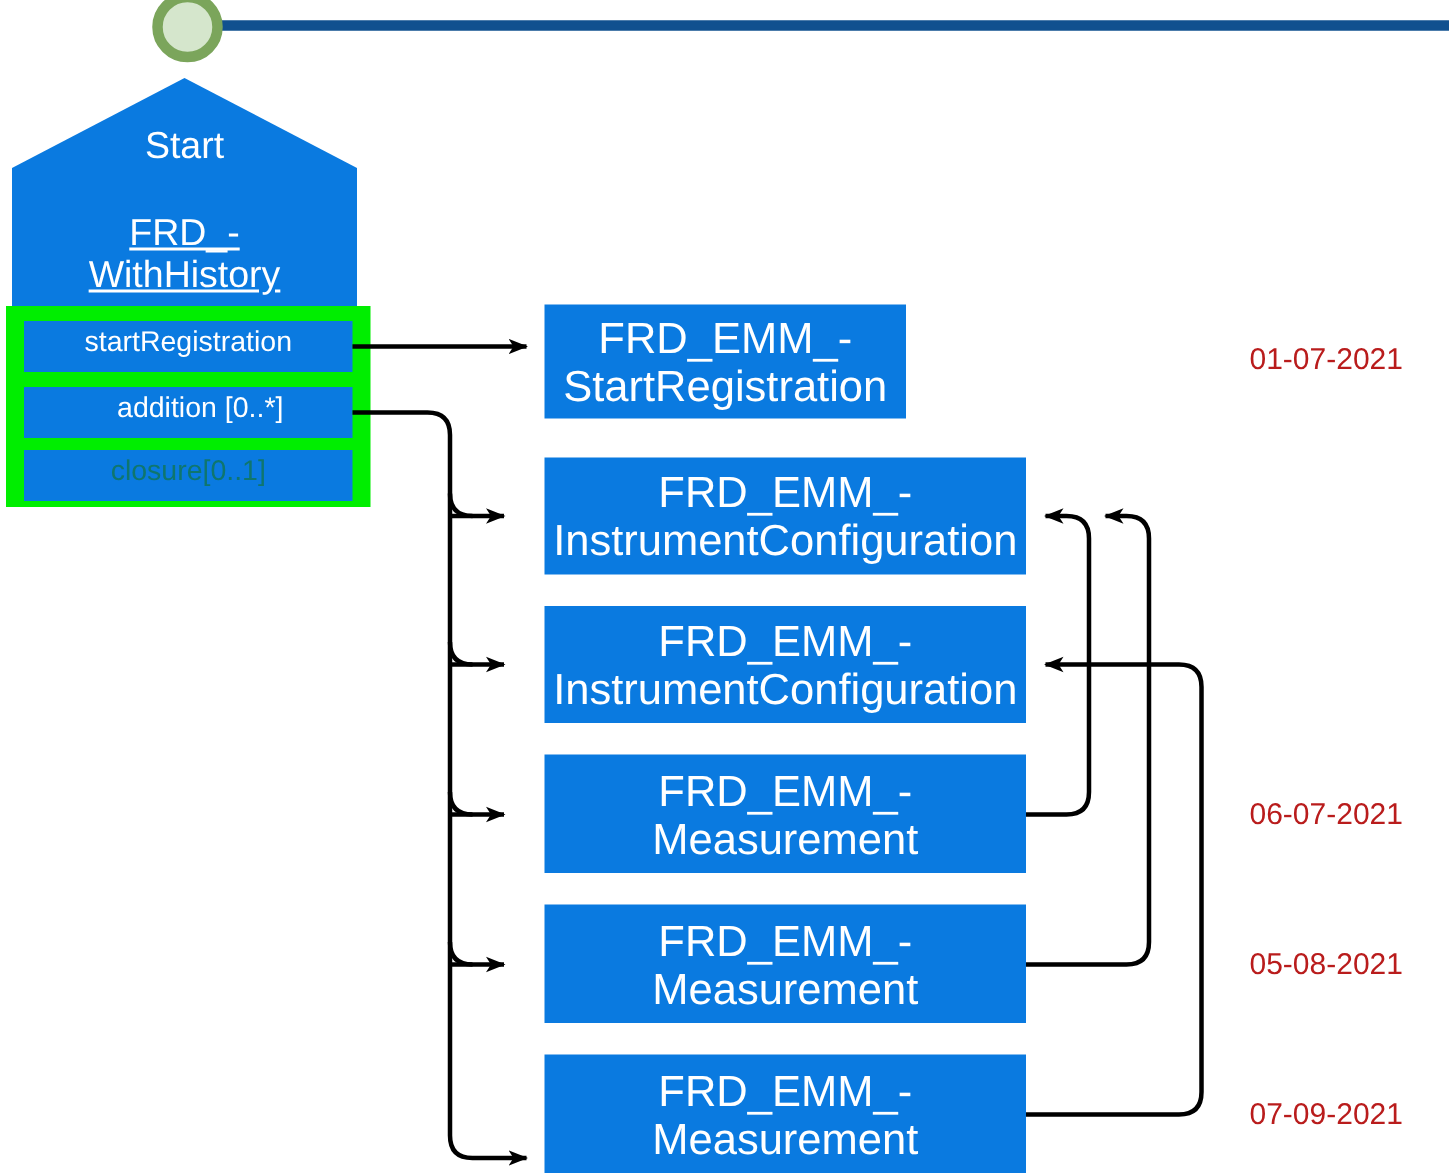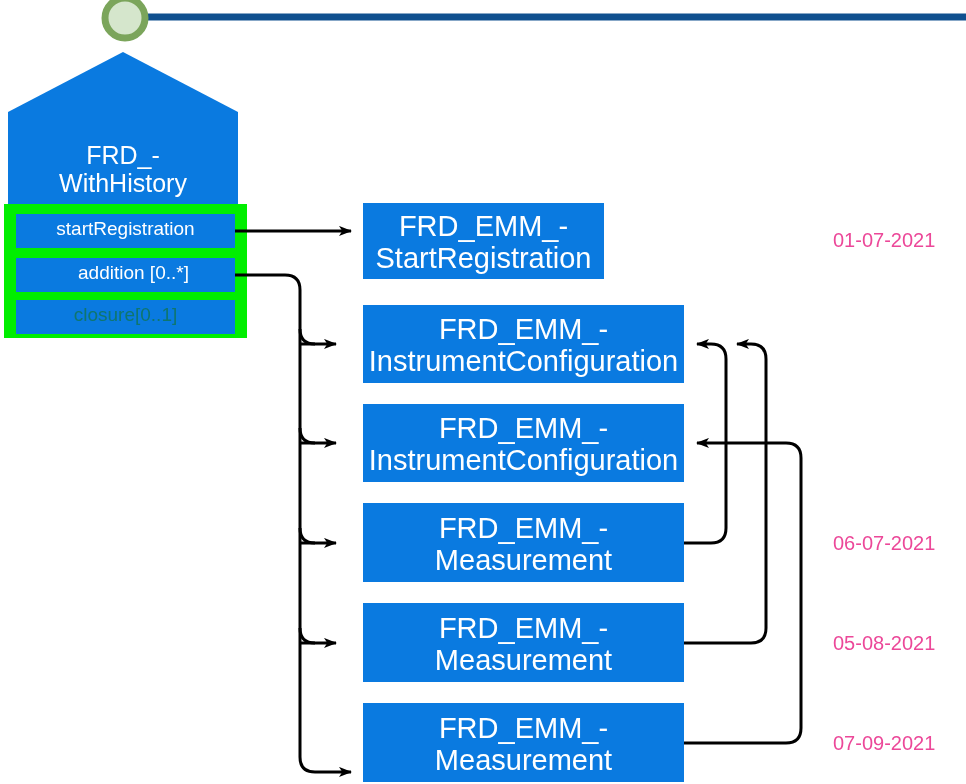--- a/index.html
+++ b/index.html
@@ -44,21 +44,21 @@
   .port-label {
     font-size: 19px;
     color: #ffffff;
   }
   .port-label.dim {
     color: #0f766e;
   }
   .date-label {
     position: absolute;
     font-size: 20px;
-    color: #ec4899;
+    color: #b91c1c;
     white-space: nowrap;
   }
 </style>
 </head>
 <body>
 
 <div id="canvas">
 
   <svg id="svg-layer" viewBox="0 0 966 784">
     <defs>
@@ -103,21 +103,22 @@
     <path d="M300,643 L336,643" fill="none" stroke="#000000" stroke-width="3" marker-end="url(#arrowR)"></path>
     <path d="M300,628 Q300,643 315,643" fill="none" stroke="#000000" stroke-width="3"></path>
 
     <path d="M684,543 L711,543 Q726,543 726,528 L726,359 Q726,344 711,344 L697,344" fill="none" stroke="#000000" stroke-width="3" marker-end="url(#arrowL)"></path>
 
     <path d="M684,643 L751,643 Q766,643 766,628 L766,359 Q766,344 751,344 L737,344" fill="none" stroke="#000000" stroke-width="3" marker-end="url(#arrowL)"></path>
 
     <path d="M684,743 L786,743 Q801,743 801,728 L801,458 Q801,443 786,443 L697,443" fill="none" stroke="#000000" stroke-width="3" marker-end="url(#arrowL)"></path>
   </svg>
 
-  <div class="node-label start-name" style="left:8px; top:142px; width:230px;">FRD_-
+  <div class="node-label start-title" style="left:8px; top:84px; width:230px;">Start</div>
+  <div class="node-label start-name" style="left:8px; top:142px; width:230px;text-decoration:underline;">FRD_-
 WithHistory</div>
 
   <div class="node-label port-label" style="left:16px; top:219px; width:219px;">startRegistration</div>
   <div class="node-label port-label" style="left:24px; top:263px; width:219px;">addition [0..*]</div>
   <div class="node-label port-label dim" style="left:16px; top:305px; width:219px;">closure[0..1]</div>
 
   <div class="node-label emm-box-label" style="left:363px; top:211px; width:241px;">FRD_EMM_-
 StartRegistration</div>
   <div class="node-label emm-box-label" style="left:363px; top:314px; width:321px;">FRD_EMM_-
 InstrumentConfiguration</div>

